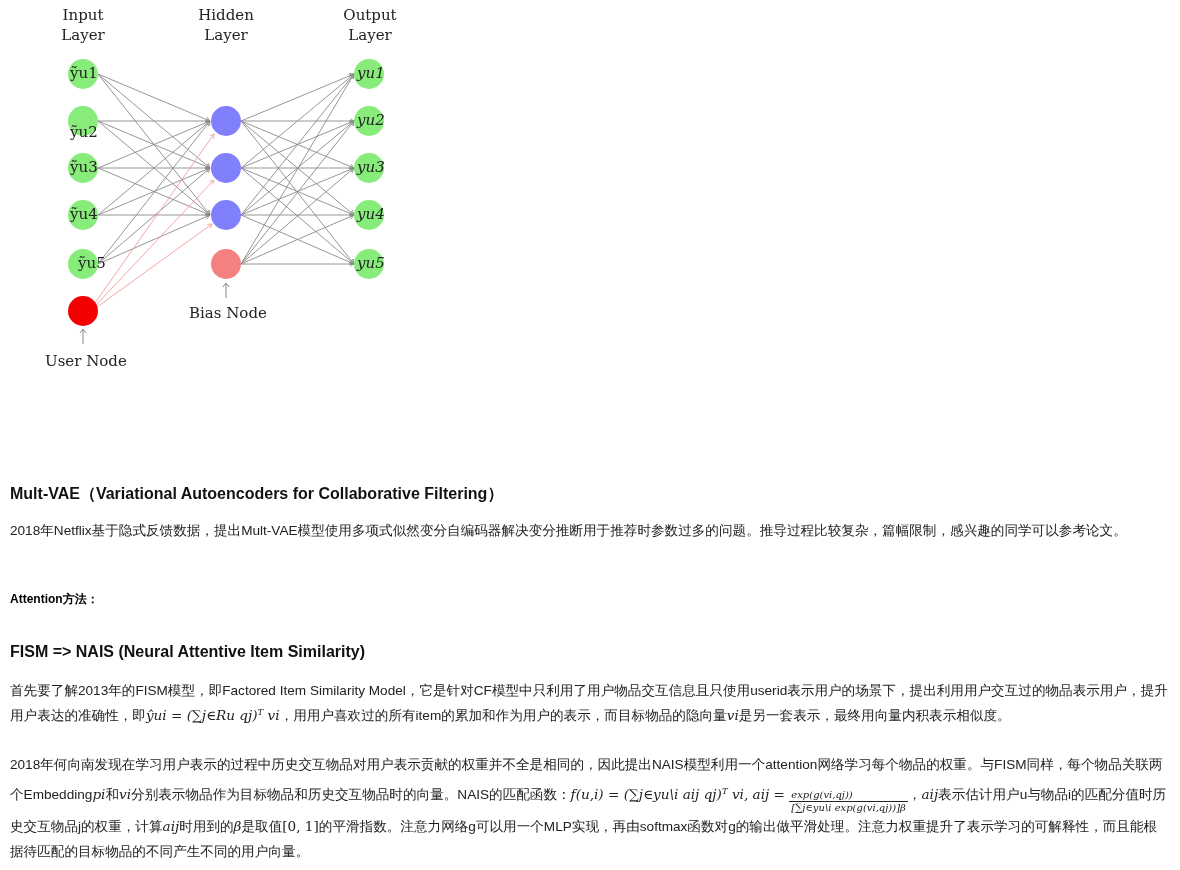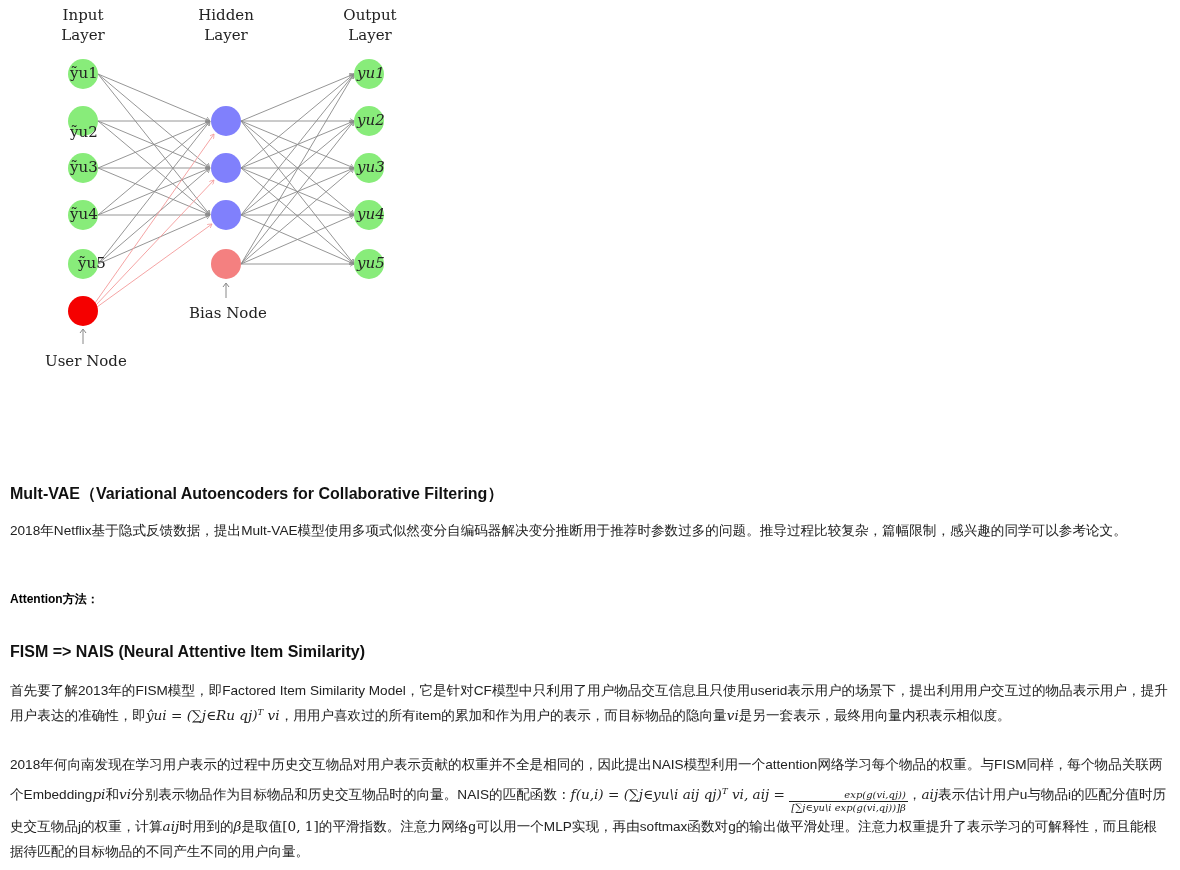--- a/index.html
+++ b/index.html
@@ -7,21 +7,21 @@
   .figure { position:absolute; left:0; top:0; width:430px; height:460px; }
   .figure svg { position:absolute; left:0; top:0; }
   .layer-label { position:absolute; font-family:"DejaVu Serif","Liberation Serif",serif; font-size:15px; color:#222; text-align:center; line-height:20px; width:80px; }
   .node-label { position:absolute; font-family:"DejaVu Serif","Liberation Serif",serif; font-size:15px; color:#222; }
   .caption { position:absolute; left:12px; top:380px; width:410px; font-family:"Liberation Serif","DejaVu Serif",serif; font-weight:bold; font-size:13.6px; line-height:17px; color:#111; }
   .h-mult { position:absolute; left:10px; top:484px; font-size:16px; font-weight:bold; color:#111; }
   .para { position:absolute; left:10px; font-size:13.6px; line-height:25px; color:#222; width:1160px; }
   .h-att { position:absolute; left:10px; top:591px; font-size:12px; font-weight:bold; color:#000000; }
   .h-fism { position:absolute; left:10px; top:643px; font-size:16px; font-weight:bold; color:#111; }
   .math { font-family:"DejaVu Serif","Liberation Serif",serif; font-style:italic;margin-top:12px; }
-  .frac { display:inline-block; vertical-align:middle; text-align:right; font-size:10px; line-height:12px; }
+  .frac { display:inline-block; vertical-align:middle; text-align:left; font-size:10px; line-height:12px; }
   .frac .num { display:block; border-bottom:1px solid #222; padding:0 2px; }
   .frac .den { display:block; padding:0 2px; }
 </style>
 </head>
 <body>
 
 <div class="figure">
   <svg width="430" height="370">
     <defs>
       <marker id="arr" markerWidth="6" markerHeight="6" refX="5" refY="3" orient="auto">

